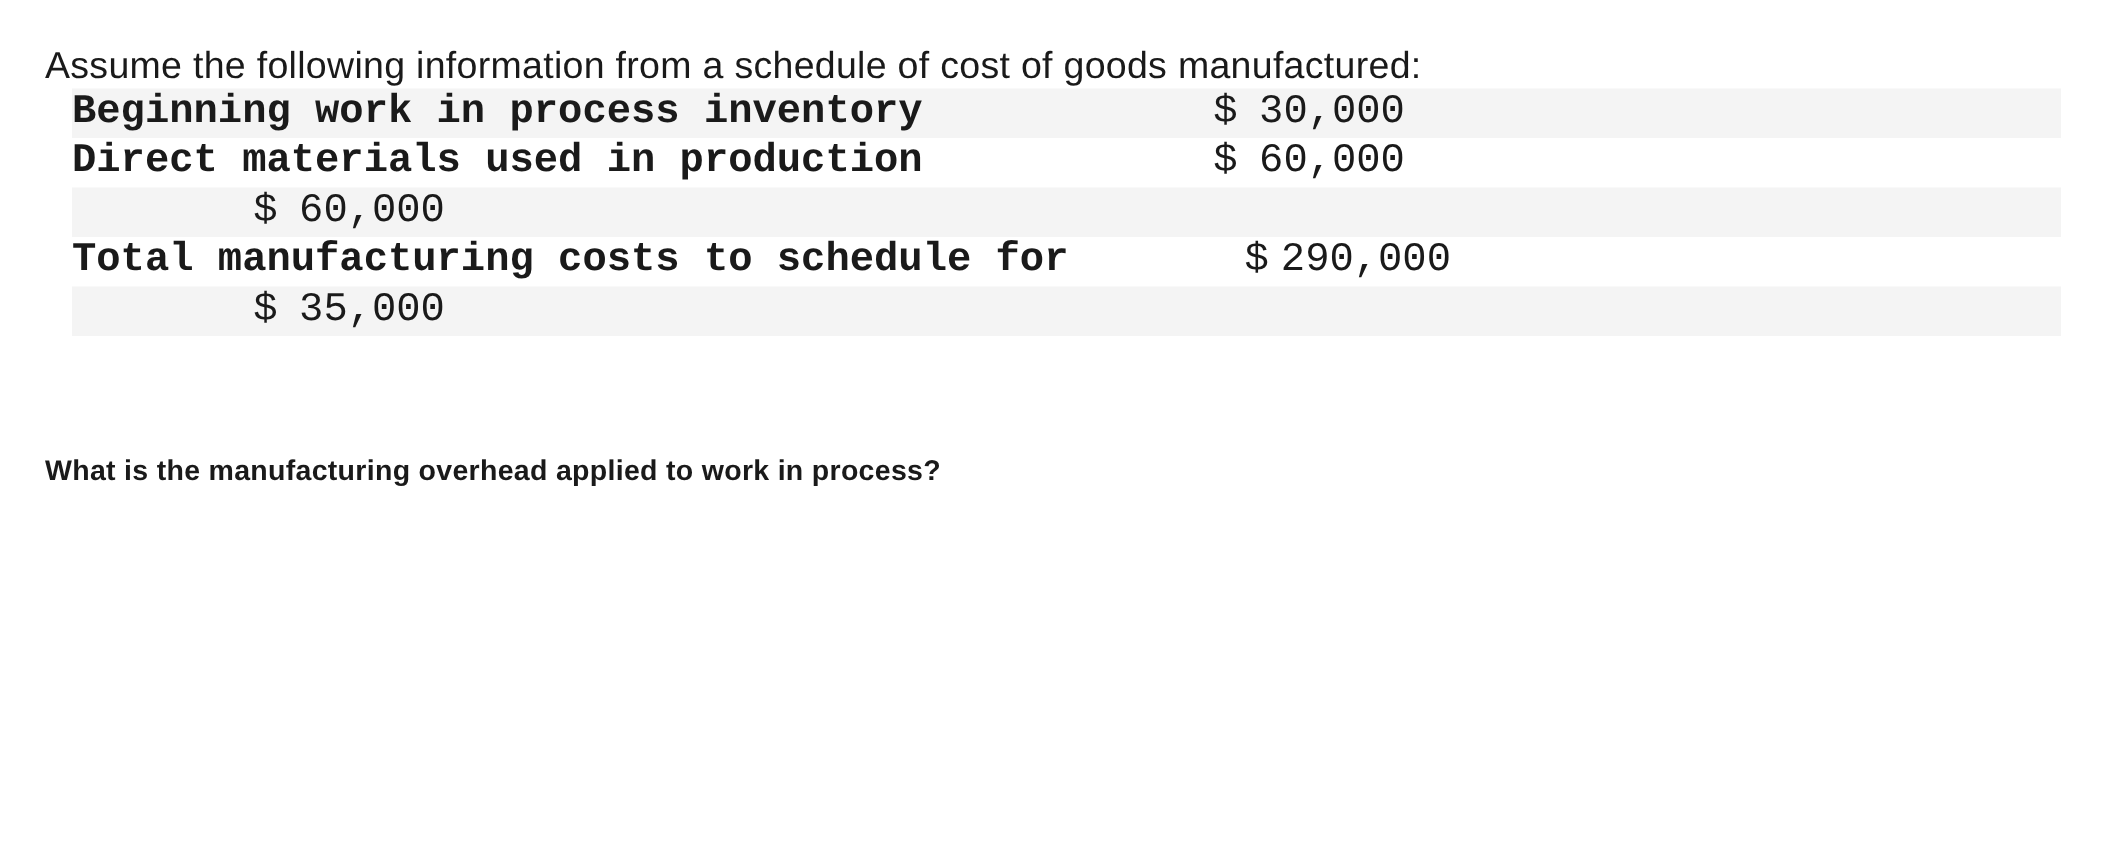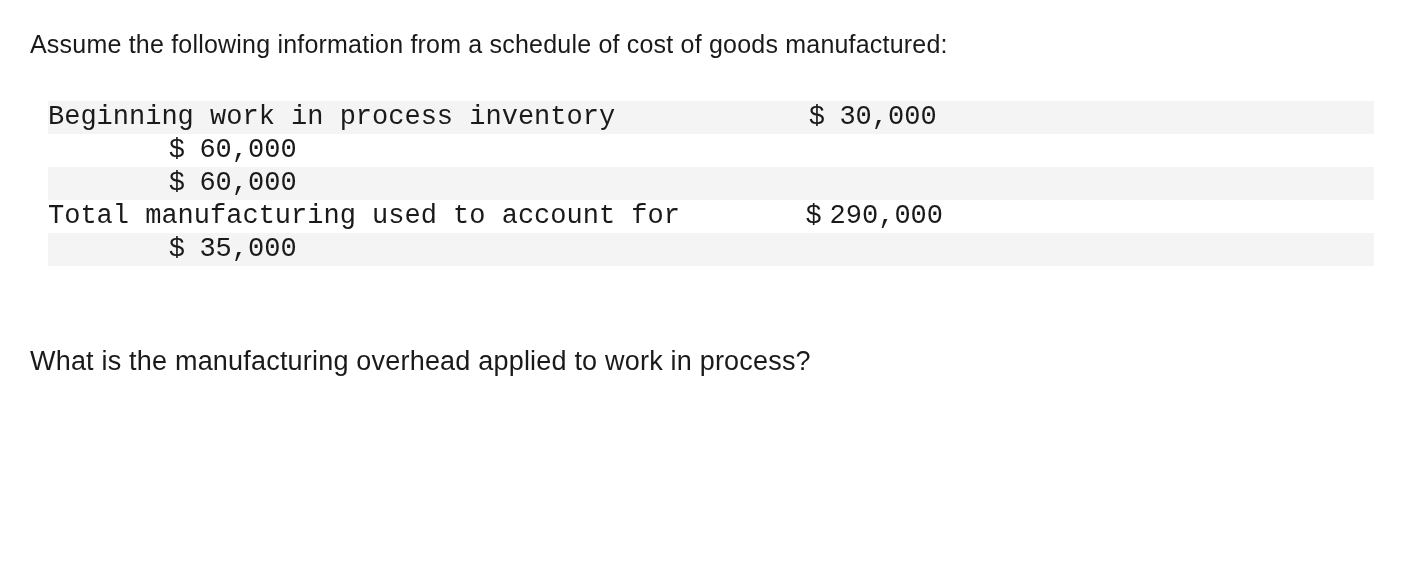--- a/index.html
+++ b/index.html
@@ -11,93 +11,94 @@
       font-family: Arial, Helvetica, sans-serif;
       background: #ffffff;
       padding: 30px 30px 20px 30px;
       width: 1404px;
       height: 576px;
       color: #1a1a1a;
     }
     .intro-text {
       font-size: 25px;
       font-weight: 400;
-      margin-bottom: 42px;
       letter-spacing: 0.2px;
     }
     .schedule-table {
       padding-left: 18px;
       margin-bottom: 80px;
     }
     .schedule-row {
       display: flex;
       align-items: center;
       font-family: 'Courier New', Courier, monospace;
       font-size: 27px;
       line-height: 1.15;
       padding: 1px 0;
     }
     .schedule-row.striped {
       background-color: #f4f4f4;
     }
     .row-label {
       flex: 0 0 640px;
       white-space: nowrap;
+      font-weight: bold;
     }
     .row-value-group {
       flex: 0 0 255px;
       display: flex;
       justify-content: flex-end;
       white-space: nowrap;
     }
     .dollar-sign {
       margin-right: 8px;
     }
     .amount {
       text-align: center;
       min-width: 110px;
       display: inline-block;
     }
     .question-text {
-      font-size: 27px;
-      font-weight: 400;
+      font-size: 19px;
+      font-weight: 700;
       letter-spacing: 0.2px;
     }
   </style>
 </head>
 <body>
 
 <p class="intro-text">Assume the following information from a schedule of cost of goods manufactured:</p>
 
 <div class="schedule-table">
 
   <div class="schedule-row striped">
     <span class="row-label">Beginning work in process inventory</span>
     <span class="row-value-group">
       <span class="dollar-sign">$</span>
       <span class="amount">30,000</span>
     </span>
   </div>
 
   <div class="schedule-row">
+    <span class="row-label">Direct materials used in production</span>
     <span class="row-value-group">
       <span class="dollar-sign">$</span>
       <span class="amount">60,000</span>
     </span>
   </div>
 
   <div class="schedule-row striped">
     <span class="row-value-group">
       <span class="dollar-sign">$</span>
       <span class="amount">60,000</span>
     </span>
   </div>
 
   <div class="schedule-row">
-    <span class="row-label">Total manufacturing used to account for</span>
+    <span class="row-label">Total manufacturing costs to schedule for</span>
     <span class="row-value-group">
       <span class="dollar-sign">$</span>
       <span class="amount">290,000</span>
     </span>
   </div>
 
   <div class="schedule-row striped">
     <span class="row-value-group">
       <span class="dollar-sign">$</span>
       <span class="amount">35,000</span>

